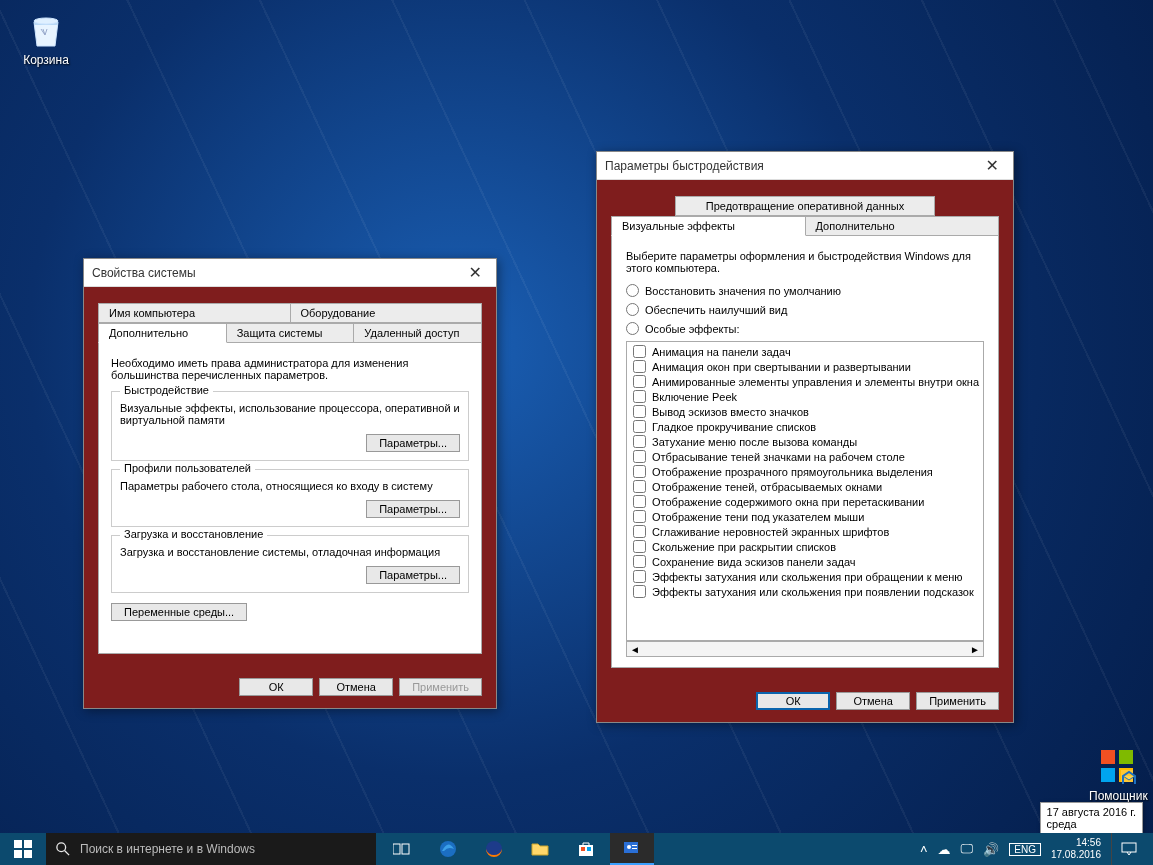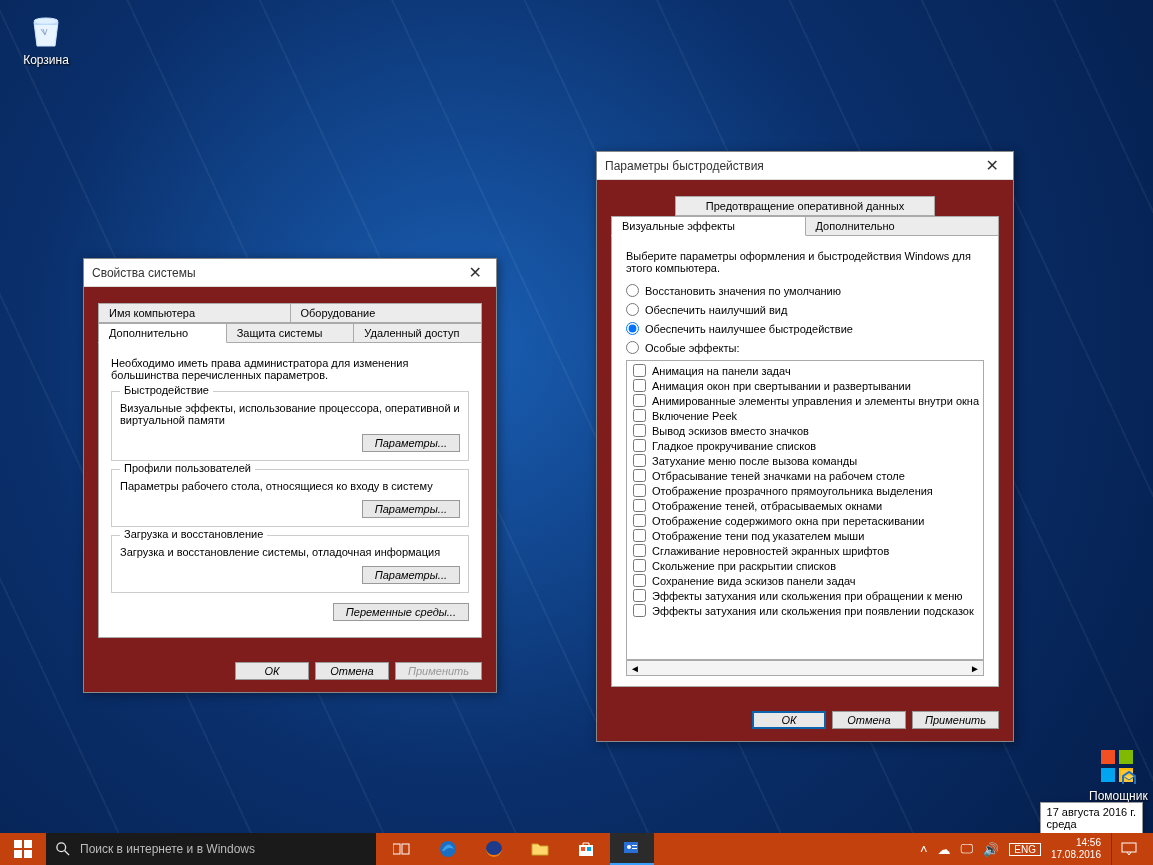--- a/index.html
+++ b/index.html
@@ -27,49 +27,49 @@
 .titlebar .x { margin-left:auto; font-size:16px; cursor:default; padding:0 6px;}
 .dlg-body { padding:10px 14px 14px; font-size:11px; color:#000; }
 
 
 .tabs { margin-top:6px; }
 .tabrow { display:flex; }
 .tab { border:1px solid #aaa; background:#ececec; padding:3px 10px; font-size:11px; cursor:default; position:relative; }
 .tab + .tab { border-left:none; }
 .tab.active { background:#fff; border-bottom-color:#fff; z-index:2; }
 .tabrow.second .tab:first-child { }
-.tabcontent { border:1px solid #aaa; background:#fff; margin-top:-1px; padding:10px 12px 12px;}
+.tabcontent { border:1px solid #aaa; background:#fff; margin-top:-1px; padding:10px 12px 28px;}
 .note { margin:4px 0 10px; }
 .group { border:1px solid #ccc; margin:8px 0 2px; padding:10px 8px 8px; position:relative; }
 .group-title { position:absolute; top:-8px; left:8px; background:#fff; padding:0 4px; font-size:11px; }
 .group-desc { font-size:11px; margin-bottom:8px; }
-.btn { border:1px solid #999; background:#e8e8e8; padding:2px 12px; font-size:11px; cursor:default; min-width:74px; text-align:center;font-style:italic;}
+.btn { border:1px solid #999; background:#e8e8e8; padding:2px 12px; font-size:11px; cursor:default; min-width:74px; text-align:center;}
 .btn-row-right { display:flex; justify-content:flex-end; gap:6px; margin-top:2px; }
-.env-row { display:flex; justify-content:flex-end; margin:10px 0 4px; }
+.env-row { display:flex; justify-content:flex-start; margin:10px 0 4px; }
 .dlg-footer { display:flex; justify-content:flex-end; gap:6px; padding:10px 14px 12px;align-items:flex-end; }
 .btn.disabled { color:#999; }
 
 
 .perf .tabcontent { padding:14px 14px 10px; }
 .perf .intro { font-size:11px; margin-bottom:10px;}
 .radio-col label { display:flex; align-items:center; gap:6px; font-size:11px; margin:6px 0; }
 .radio-col input[type=radio] { width:13px; height:13px; }
 .effects-box { border:1px solid #aaa; background:#fff; height:300px; overflow:auto; margin-top:4px; padding:2px 2px; }
 .effects-box label { display:flex; align-items:center; gap:6px; font-size:11px; padding:1px 4px; white-space:nowrap; }
 .effects-box input[type=checkbox] { width:13px; height:13px; }
 .hscroll { height:16px; border:1px solid #aaa; background:#f4f4f4; display:flex; align-items:center; justify-content:space-between; margin-top:0; }
 .hscroll .arrow { width:16px; text-align:center; font-size:10px; }
 .btn.default { border:2px solid #0a64ad; padding:1px 11px; }
 
 
 .tooltip { position:absolute; right:10px; top:802px; background:#fff; border:1px solid #999; font-size:11px; padding:3px 6px; box-shadow:1px 1px 4px rgba(0,0,0,0.3);}
 .tooltip span { display:block; }
 
 
-.taskbar { position:absolute; left:0; right:0; bottom:0; height:32px; background:#c2410c; display:flex; align-items:stretch; color:#fff; font-size:12px;}
+.taskbar { position:absolute; left:0; right:0; bottom:0; height:32px; background:#0c4a6e; display:flex; align-items:stretch; color:#fff; font-size:12px;}
 .taskbar .start { width:46px; display:flex; align-items:center; justify-content:center; }
 .taskbar .start svg { width:18px; height:18px; }
 .taskbar .search { flex:0 0 330px; display:flex; align-items:center; background:#1a1a1a; padding:0 10px; gap:10px; }
 .taskbar .search svg { width:14px; height:14px; opacity:.9; }
 .taskbar .search span { color:#bbb; }
 .taskbar .tasks { display:flex; align-items:center; gap:2px; padding-left:4px;}
 .taskbar .tasks .ti { width:44px; height:32px; display:flex; align-items:center; justify-content:center; }
 .taskbar .tasks .ti.active { background:#2b2b2b; border-bottom:2px solid #3aa0ff; }
 .tray { margin-left:auto; display:flex; align-items:center; gap:10px; padding:0 8px; }
 .tray .clock { text-align:right; font-size:10px; line-height:12px; }
@@ -178,24 +178,20 @@
         <div class="radio-col">
           <label>
               <input type="radio" name="pr" style="">
               <span>Восстановить значения по умолчанию</span>
             </label>
           <label>
               <input type="radio" name="pr" style="">
               <span>Обеспечить наилучший вид</span>
             </label>
           <label>
-              <input type="radio" name="pr" checked="" style="">
-              <span>Обеспечить наилучшее быстродействие</span>
-            </label>
-          <label>
               <input type="radio" name="pr" style="">
               <span>Особые эффекты:</span>
             </label>
         </div>
         <div class="effects-box" id="effects-box">
             <label>
               <input type="checkbox" style="">
               <span>Анимация на панели задач</span>
             </label>
             <label>

